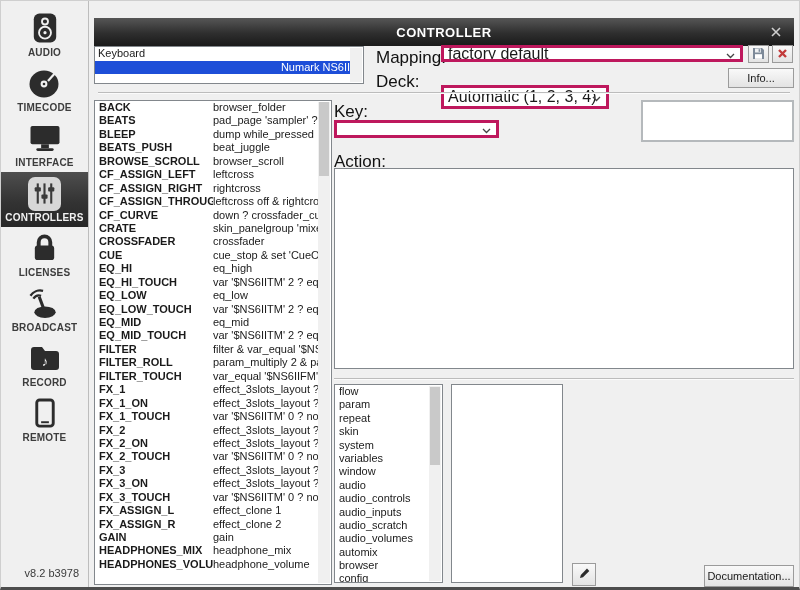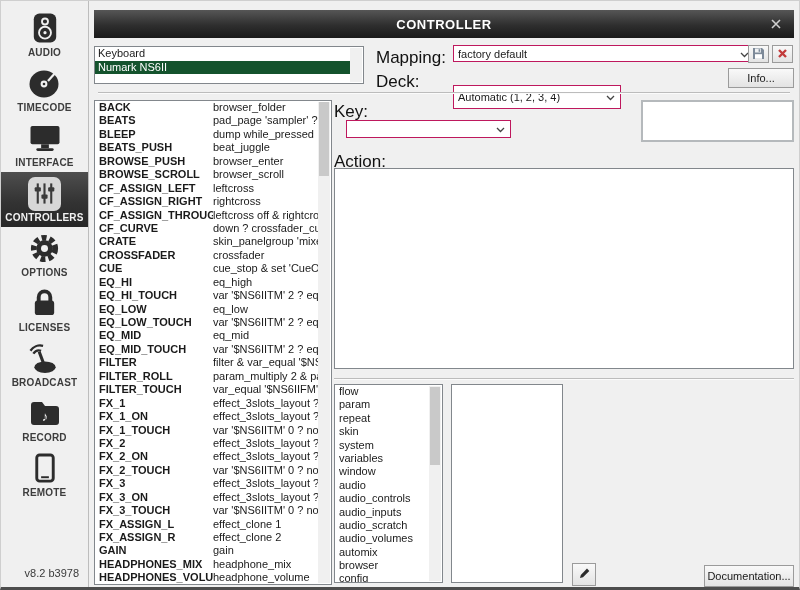--- a/index.html
+++ b/index.html
@@ -14,40 +14,40 @@
     background:#f0f0f0;border-right:1px solid #bdbdbd;box-sizing:border-box;}
   #side-items{position:absolute;left:0;top:6px;width:87px;}
   .side-item{height:55px;display:flex;flex-direction:column;align-items:center;justify-content:center;cursor:pointer;}
   .side-icon{display:flex;align-items:center;justify-content:center;height:34px;}
   .side-label{font-size:10px;font-weight:bold;color:#3d3d3d;letter-spacing:.2px;margin-top:1px;}
   .side-item.selected{background:linear-gradient(180deg,#4e4e4e 0%,#333 55%,#272727 100%);}
   .side-item.selected .side-label{color:#f2f2f2;}
   .side-item.selected .side-icon{background:#d7d7d7;border-radius:7px;padding:2px 4px;height:30px;}
   #version{position:absolute;right:9px;bottom:8px;font-size:11px;color:#3a3a3a;}
   
-  #titlebar{position:absolute;left:93px;top:9px;width:700px;height:28px;
+  #titlebar{position:absolute;left:93px;top:17px;width:700px;height:28px;
     background:linear-gradient(180deg,#565656 0%,#2e2e2e 55%,#1a1a1a 100%);
     display:flex;align-items:center;justify-content:center;}
   #title-text{color:#fff;font-size:13px;font-weight:bold;letter-spacing:.5px;}
   #close-btn{position:absolute;right:10px;top:6px;width:16px;height:16px;display:flex;align-items:center;justify-content:center;cursor:pointer;}
   
   .listbox{position:absolute;background:#fff;border:1px solid #82878c;box-sizing:border-box;overflow:hidden;}
-  .selectbox{position:absolute;background:#fff;border:1px solid #be185d;box-sizing:border-box;
-    font-size:11px;display:flex;align-items:center;padding:0 18px 0 4px;white-space:nowrap;overflow:hidden;cursor:default;margin-left:12px;}
+  .selectbox{position:absolute;background:#fff;border:3px solid #be185d;box-sizing:border-box;
+    font-size:16px;display:flex;align-items:center;padding:0 18px 0 4px;white-space:nowrap;overflow:hidden;cursor:default;}
   .chev{position:absolute;right:5px;top:50%;transform:translateY(-50%);}
   .btn{position:absolute;border:1px solid #9b9b9b;background:linear-gradient(#f9f9f9,#e3e3e3);
     box-sizing:border-box;font-size:11px;display:flex;align-items:center;justify-content:center;cursor:pointer;}
   .label{position:absolute;font-size:17px;color:#111;}
   .sep{position:absolute;height:0;border-top:1px solid #bcbcbc;border-bottom:1px solid #fbfbfb;}
   .scroll-track{position:absolute;right:1px;top:1px;bottom:1px;width:12px;background:#f0f0f0;}
   .scroll-thumb{position:absolute;left:1px;width:10px;background:#c9c9c9;}
   
   #device-list{left:93px;top:45px;width:270px;height:38px;}
   .device-row{height:13.5px;line-height:13.5px;font-size:11px;padding-left:3px;margin-right:13px;white-space:nowrap;overflow:hidden;}
-  .device-row.selected{background:#14532d;color:#fff;}
+  .device-row.selected{background:#1d4ed8;color:#fff;text-align:right;}
   
   #map-list{left:93px;top:99px;width:238px;height:485px;}
   .map-row{display:flex;height:13.45px;line-height:13.5px;font-size:11px;white-space:nowrap;margin-right:13px;}
   .kname{flex:0 0 114px;width:114px;font-weight:bold;padding-left:4px;overflow:hidden;}
   .kaction{flex:1;overflow:hidden;}
   
   #cat-list{left:333px;top:383px;width:109px;height:199px;}
   .cat-row{height:13.4px;line-height:13.5px;font-size:11px;padding-left:4px;white-space:nowrap;overflow:hidden;margin-right:25px;}
   #sub-list{left:450px;top:383px;width:112px;height:199px;}
   
@@ -113,30 +113,20 @@
                 <rect x="2.8" y="6.5" width="6.4" height="4.4" rx="1"></rect>
                 <rect x="9.8" y="14" width="6.4" height="4.4" rx="1"></rect>
                 <rect x="16.8" y="6.5" width="6.4" height="4.4" rx="1"></rect>
               </g>
             </svg>
           </span>
           <span class="side-label">CONTROLLERS</span>
         </div>
         <div class="side-item">
           <span class="side-icon">
-            <svg width="33" height="33" viewBox="0 0 34 34">
-              <circle cx="17" cy="17" r="11" fill="none" stroke="#2c2c2c" stroke-width="6" stroke-dasharray="5 3.1"></circle>
-              <circle cx="17" cy="17" r="8.5" fill="#2c2c2c"></circle>
-              <circle cx="17" cy="17" r="3.6" fill="#f0f0f0"></circle>
-            </svg>
-          </span>
-          <span class="side-label">OPTIONS</span>
-        </div>
-        <div class="side-item">
-          <span class="side-icon">
             <svg width="29" height="31" viewBox="0 0 30 32">
               <path d="M9 14 v-4.5 a6 6 0 0 1 12 0 V14" fill="none" stroke="#2c2c2c" stroke-width="4"></path>
               <rect x="5" y="13" width="20" height="15" rx="3" fill="#2c2c2c"></rect>
             </svg>
           </span>
           <span class="side-label">LICENSES</span>
         </div>
         <div class="side-item">
           <span class="side-icon">
             <svg width="34" height="31" viewBox="0 0 34 32">
@@ -239,24 +229,20 @@
           <span class="kname">BEATS</span>
           <span class="kaction">pad_page 'sampler' ?</span>
         </div>
         <div class="map-row">
           <span class="kname">BLEEP</span>
           <span class="kaction">dump while_pressed</span>
         </div>
         <div class="map-row">
           <span class="kname">BEATS_PUSH</span>
           <span class="kaction">beat_juggle</span>
-        </div>
-        <div class="map-row">
-          <span class="kname">BROWSE_PUSH</span>
-          <span class="kaction">browser_enter</span>
         </div>
         <div class="map-row">
           <span class="kname">BROWSE_SCROLL</span>
           <span class="kaction">browser_scroll</span>
         </div>
         <div class="map-row">
           <span class="kname">CF_ASSIGN_LEFT</span>
           <span class="kaction">leftcross</span>
         </div>
         <div class="map-row">

